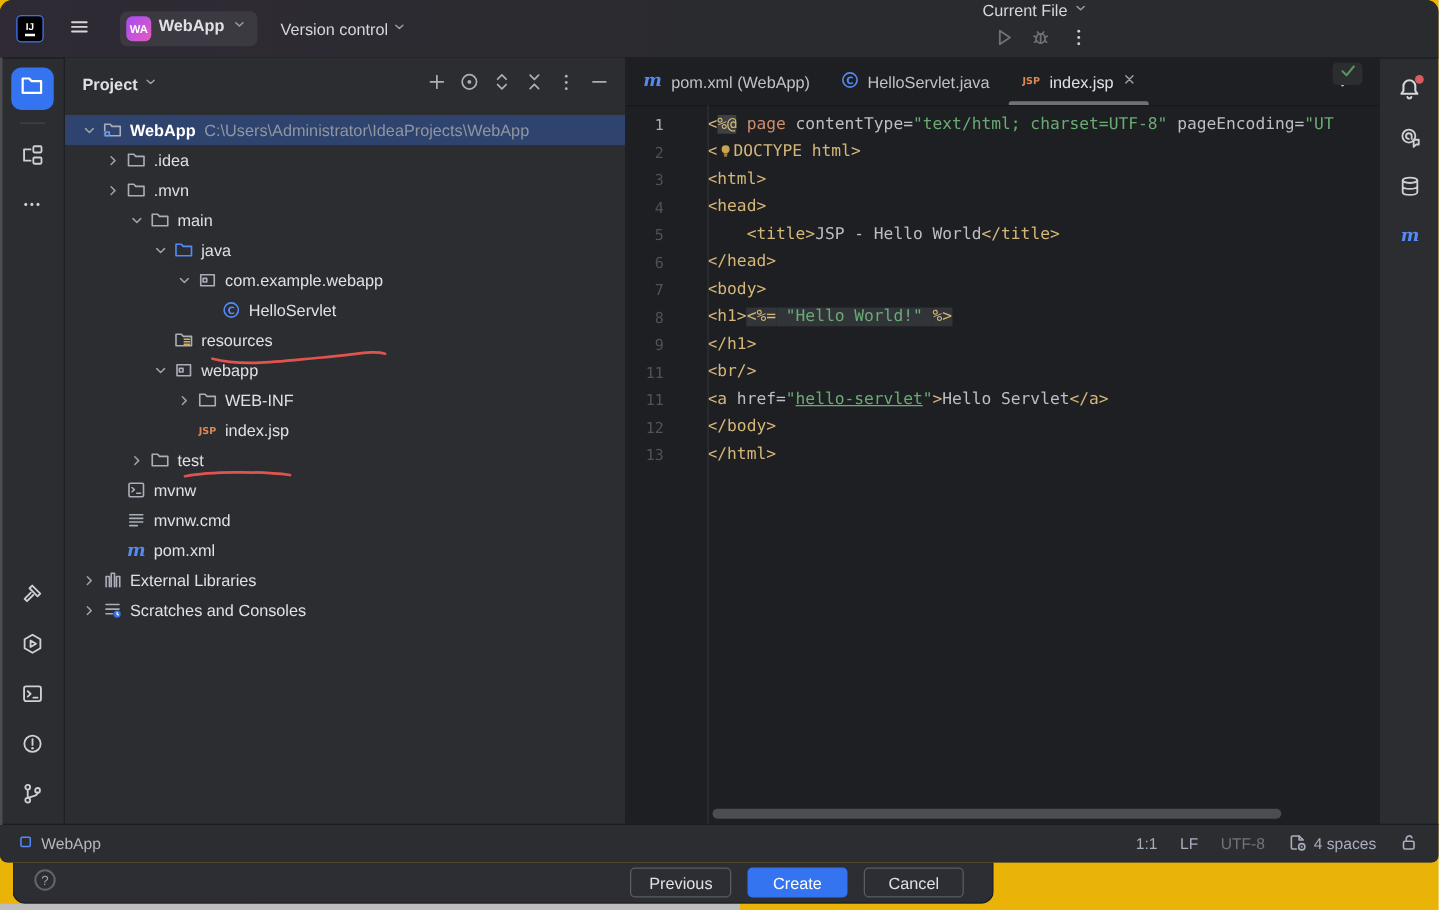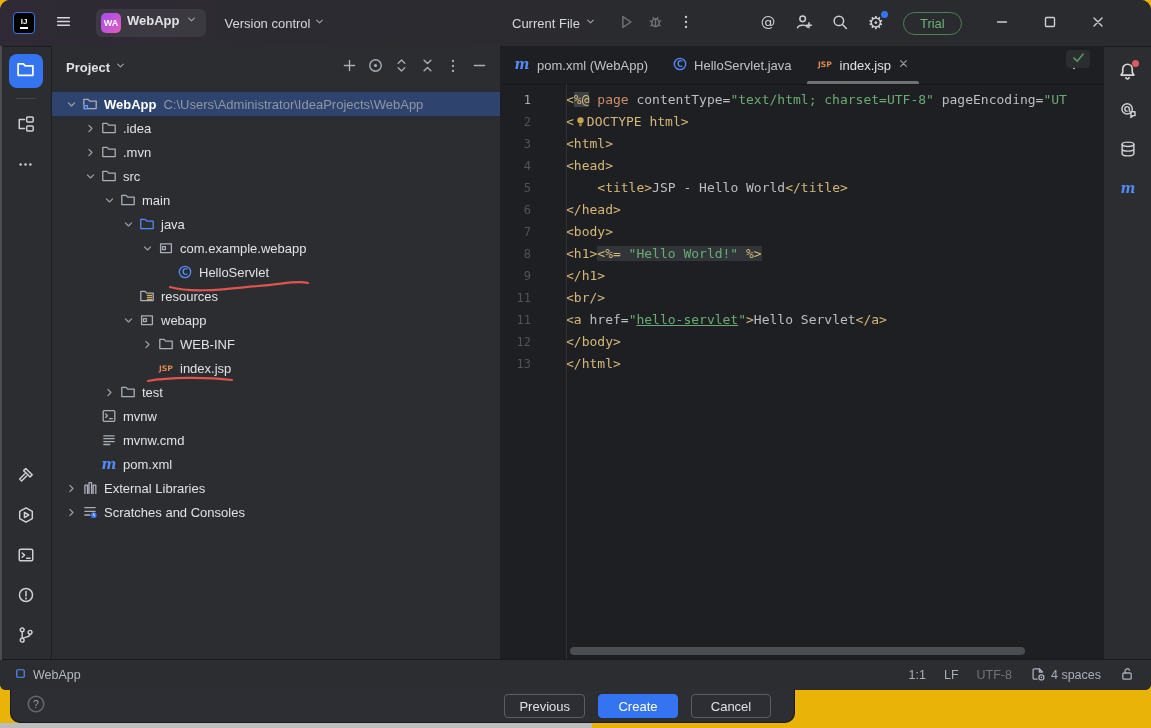--- a/index.html
+++ b/index.html
@@ -18,21 +18,21 @@
         flex-direction:column;line-height:8px;}
   .logo i{display:block;width:8px;height:2px;background:#fff;margin-top:1px;}
   .ibtn{height:30px;min-width:30px;display:flex;align-items:center;justify-content:center;border-radius:6px;cursor:default;}
   .hamburger{margin-left:14px;}
   .chip{display:flex;gap:6px;background:rgba(255,255,255,.07);border-radius:6px;
         padding:4px 8px 4px 5px;margin-left:18px;}
   .chip .wa{width:20px;height:20px;border-radius:5px;display:flex;align-items:center;justify-content:center;
             color:#fff;font-size:9px;font-weight:bold;}
   .chip b{font-weight:600;}
   .vcs{margin-left:18px;display:flex;align-items:center;gap:3px;color:#D5D7DB;}
-  .tb-right{position:absolute;left:506px;right:0;top:0;height:46px;display:flex;align-items:center;}
+  .tb-right{position:absolute;left:506px;right:0;top:0;height:46px;display:flex;align-items:center;flex-direction:column;}
   .runcfg{display:flex;align-items:center;gap:4px;color:#D5D7DB;padding:0 6px;}
   .rungroup{display:flex;align-items:center;margin-left:8px;}
   .tb-icons2{display:flex;align-items:center;margin-left:52px;gap:6px;}
   .gearwrap{position:relative;}
   .gear-glyph{font-family:"DejaVu Sans",sans-serif;font-size:18px;color:#CED0D6;line-height:1;}
   .gear-dot{position:absolute;right:3px;top:3px;width:7px;height:7px;border-radius:50%;background:#3574F0;}
   .trial{margin-left:12px;border:1px solid #4E8052;color:#6FAF74;border-radius:20px;padding:3px 16px;font-size:13px;}
   .winctl{display:flex;align-items:center;margin-left:16px;}
   .winctl .ibtn{min-width:48px;height:46px;border-radius:0;}
   
@@ -335,33 +335,20 @@
                   <path d="M6 4.2 9.8 8 6 11.8"></path>
                 </svg>
               </span>
               <span class="ticon">
                 <svg width="16" height="16" viewBox="0 0 16 16" fill="none" stroke="#A9AEB8" stroke-width="1.3" stroke-linecap="round" stroke-linejoin="round">
                   <path d="M1.8 3.4h4.3l1.5 1.7h6.6v7.5H1.8z"></path>
                 </svg>
               </span>
               <span class="tlabel">.mvn</span>
             </div>
-            <div class="trow" style="padding-left: 29px;">
-              <span class="chev">
-                <svg width="13" height="13" viewBox="0 0 16 16" fill="none" stroke="#9DA0A8" stroke-width="1.5" stroke-linecap="round" stroke-linejoin="round">
-                  <path d="M4.2 6 8 9.8 11.8 6"></path>
-                </svg>
-              </span>
-              <span class="ticon">
-                <svg width="16" height="16" viewBox="0 0 16 16" fill="none" stroke="#A9AEB8" stroke-width="1.3" stroke-linecap="round" stroke-linejoin="round">
-                  <path d="M1.8 3.4h4.3l1.5 1.7h6.6v7.5H1.8z"></path>
-                </svg>
-              </span>
-              <span class="tlabel">src</span>
-            </div>
             <div class="trow" style="padding-left: 48px;">
               <span class="chev">
                 <svg width="13" height="13" viewBox="0 0 16 16" fill="none" stroke="#9DA0A8" stroke-width="1.5" stroke-linecap="round" stroke-linejoin="round">
                   <path d="M4.2 6 8 9.8 11.8 6"></path>
                 </svg>
               </span>
               <span class="ticon">
                 <svg width="16" height="16" viewBox="0 0 16 16" fill="none" stroke="#A9AEB8" stroke-width="1.3" stroke-linecap="round" stroke-linejoin="round">
                   <path d="M1.8 3.4h4.3l1.5 1.7h6.6v7.5H1.8z"></path>
                 </svg>

